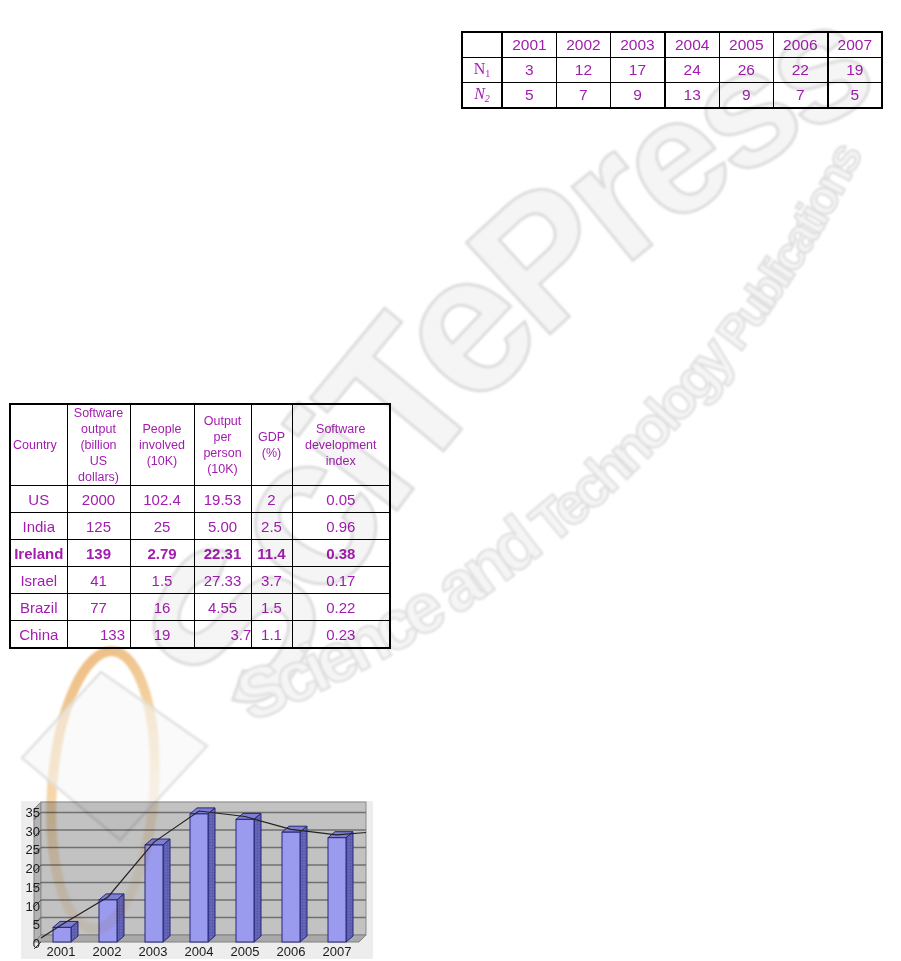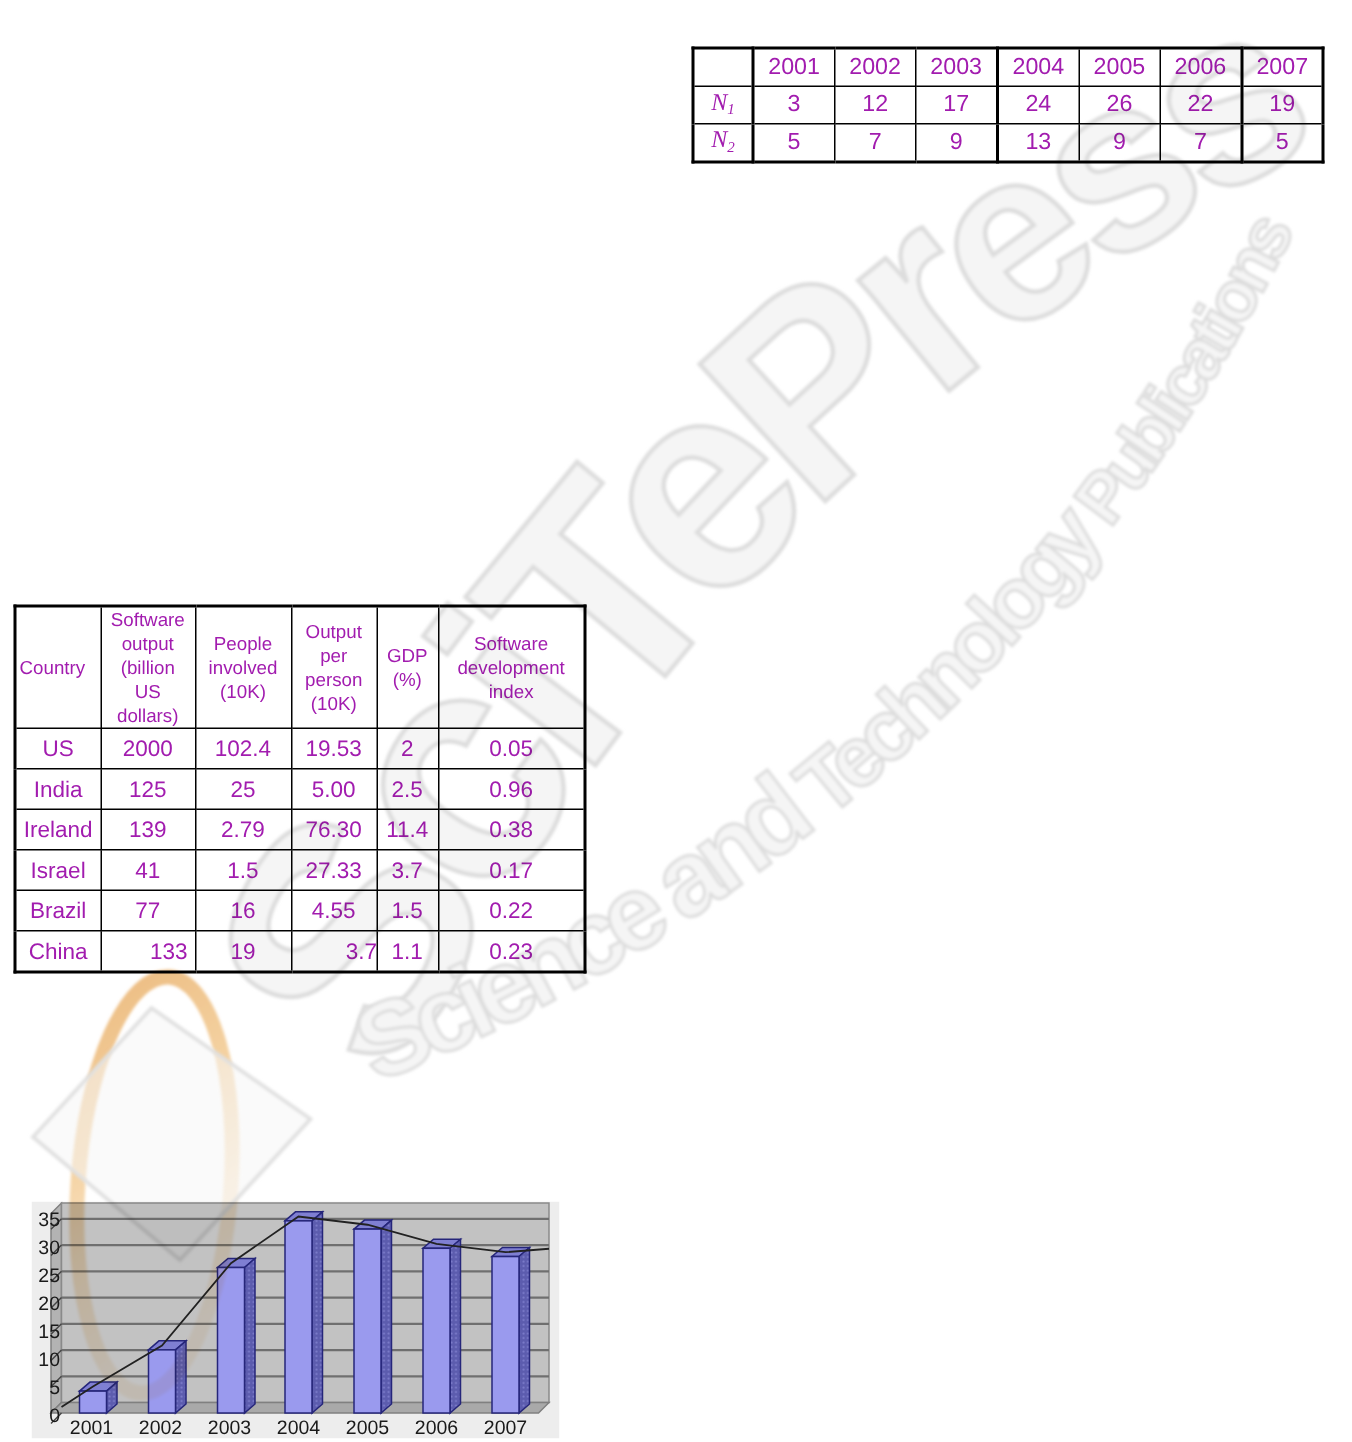--- a/index.html
+++ b/index.html
@@ -25,21 +25,21 @@
       <td class="stub" style="border-width:2px 2px 1px 2px;"></td>
       <td style="border-width:2px 1px 1px 2px;">2001</td>
       <td style="border-width:2px 1px 1px 1px;">2002</td>
       <td style="border-width:2px 2px 1px 1px;">2003</td>
       <td style="border-width:2px 1px 1px 2px;">2004</td>
       <td style="border-width:2px 1px 1px 1px;">2005</td>
       <td style="border-width:2px 2px 1px 1px;">2006</td>
       <td style="border-width:2px 2px 1px 2px;">2007</td>
     </tr>
     <tr>
-      <td style="border-width:1px 2px 1px 2px;font-family:'Liberation Serif',serif;font-style:italic;font-size:16px;">N<sub>1</sub></td>
+      <td style="border-width:1px 2px 1px 2px;font-family:'Liberation Serif',serif;font-size:16px;">N<sub>1</sub></td>
       <td style="border-left-width:2px;">3</td>
       <td>12</td>
       <td style="border-right-width:2px;">17</td>
       <td style="border-left-width:2px;">24</td>
       <td>26</td>
       <td style="border-right-width:2px;">22</td>
       <td style="border-width:1px 2px 1px 2px;">19</td>
     </tr>
     <tr>
       <td style="border-width:1px 2px 2px 2px;font-family:'Liberation Serif',serif;font-style:italic;font-size:16px;">N<sub>2</sub></td>
@@ -81,25 +81,25 @@
           <td style="border-right-width:2px;">0.05</td>
     </tr>
     <tr style="height:25px;">
       <td style="border-left-width:2px;">India</td>
           <td>125</td>
           <td>25</td>
           <td>5.00</td>
           <td>2.5</td>
           <td style="border-right-width:2px;">0.96</td>
     </tr>
-    <tr style="height:25px;">
+    <tr style="height:25px;font-weight:bold;">
       <td style="border-left-width:2px;">Ireland</td>
           <td>139</td>
           <td>2.79</td>
-          <td>76.30</td>
+          <td>22.31</td>
           <td>11.4</td>
           <td style="border-right-width:2px;">0.38</td>
     </tr>
     <tr style="height:25px;">
       <td style="border-left-width:2px;">Israel</td>
           <td>41</td>
           <td>1.5</td>
           <td>27.33</td>
           <td>3.7</td>
           <td style="border-right-width:2px;">0.17</td>

